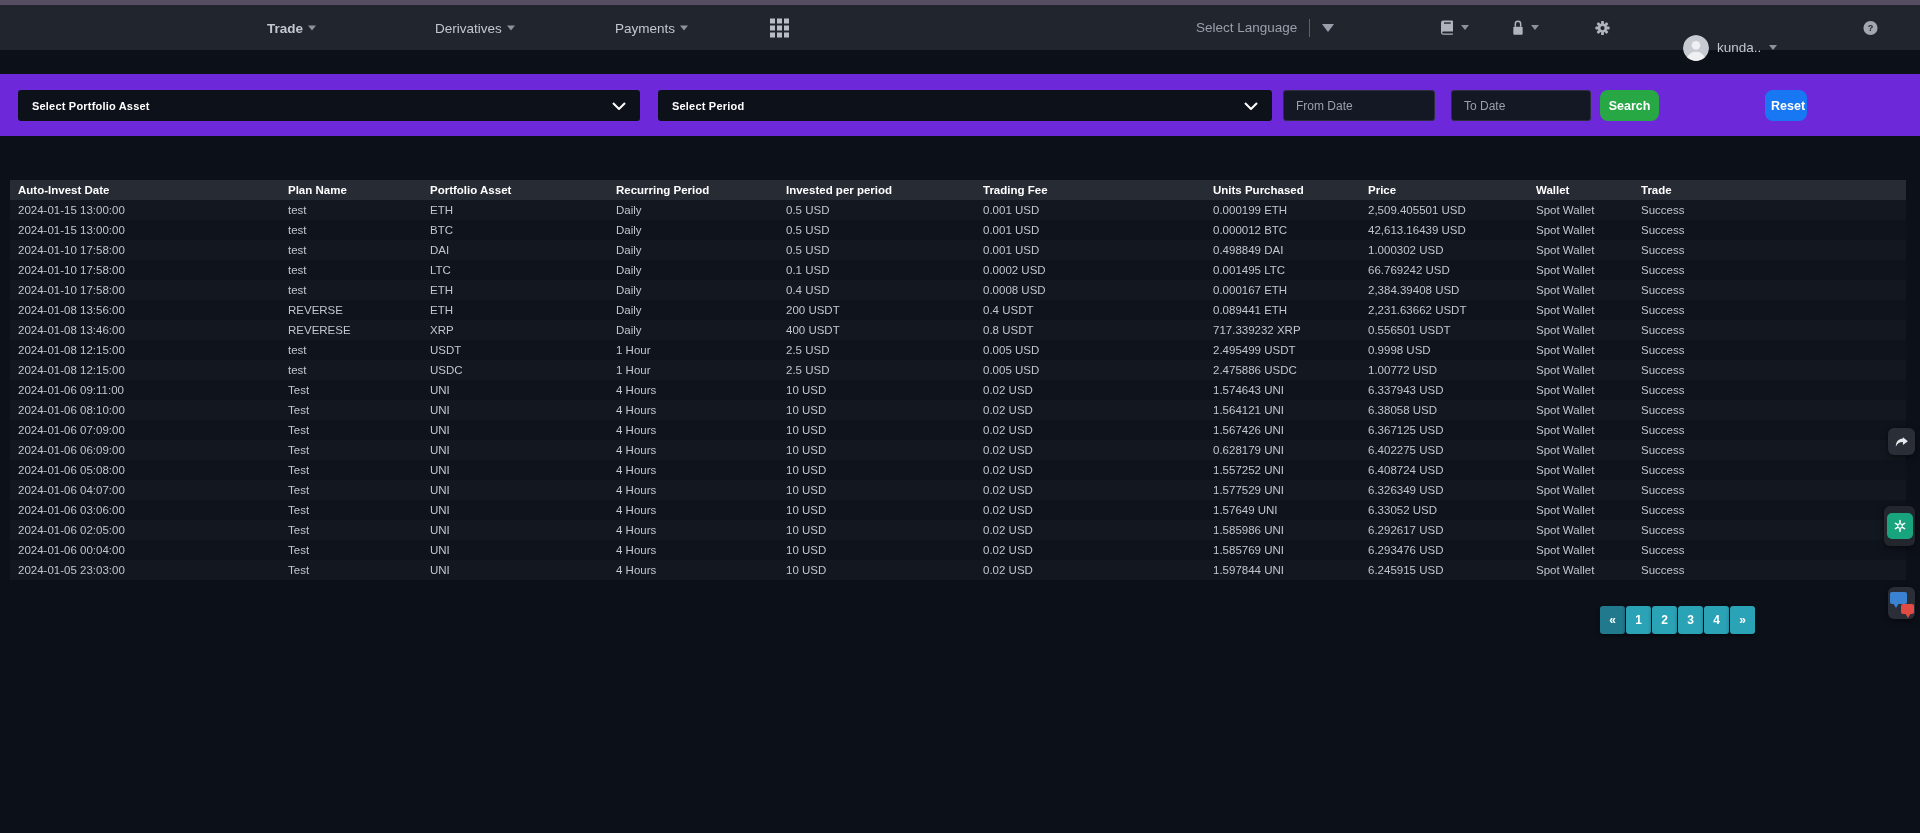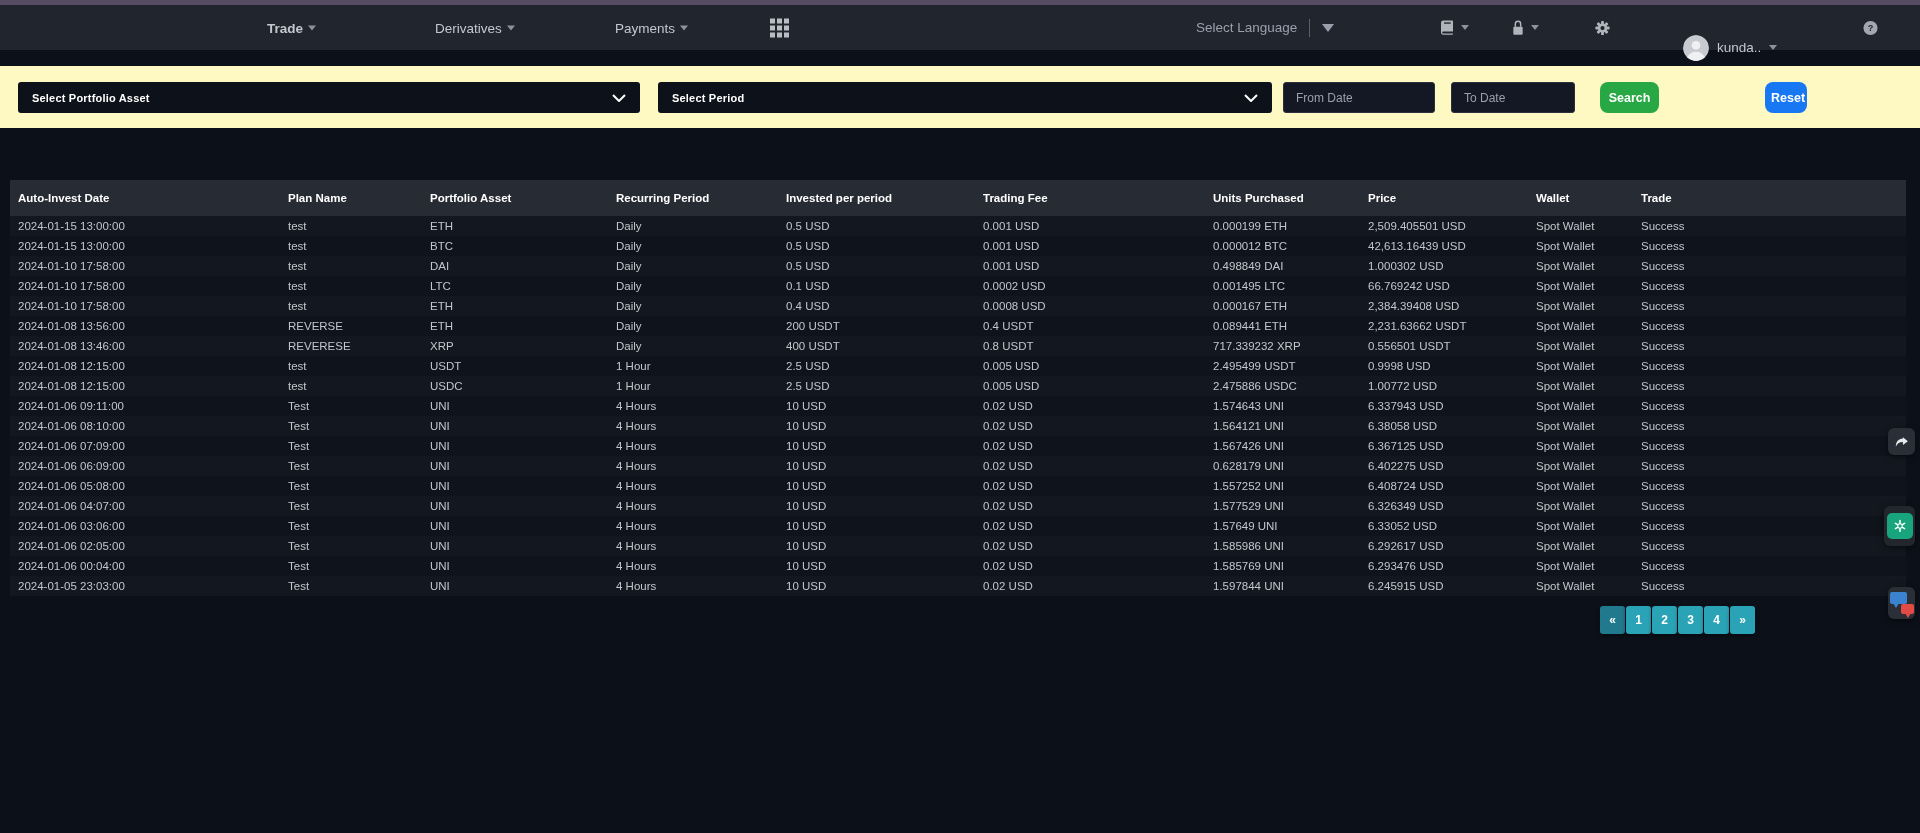--- a/index.html
+++ b/index.html
@@ -16,33 +16,33 @@
   .caret{width:0;height:0;border-left:4px solid transparent;border-right:4px solid transparent;border-top:5px solid #8e929a;display:inline-block;}
   .grid-icon{display:grid;grid-template-columns:repeat(3,5px);grid-template-rows:repeat(3,5px);gap:2px;}
   .grid-icon i{background:#b9bdc4;display:block;}
   .lang{color:#9aa0ab;font-size:13.5px;display:flex;align-items:center;gap:12px;cursor:pointer;}
   .lang-sep{width:1px;height:18px;background:#596070;}
   .lang-tri{width:0;height:0;border-left:6px solid transparent;border-right:6px solid transparent;border-top:8px solid #9aa0ab;}
   .icon-btn{display:flex;align-items:center;gap:5px;cursor:pointer;}
   .user{display:flex;align-items:center;gap:8px;color:#c3c7ce;font-size:13.5px;cursor:pointer;margin-top:20px;}
 
   
-  .filter-panel{position:absolute;left:0;top:66px;width:100%;height:62px;background:#fef9c3;}
+  .filter-panel{position:absolute;left:0;top:74px;width:100%;height:62px;background:#6d28d9;}
   .filter-panel .f{position:absolute;top:16px;height:31px;}
   .select-box{background:#0d1119;border-radius:3px;display:flex;align-items:center;justify-content:space-between;padding:0 14px;cursor:pointer;}
   .select-box span{color:#fff;font-size:11px;font-weight:bold;letter-spacing:.2px;}
   .date-input{background:#131824;border:1px solid #2b303c;border-radius:3px;color:#9aa0aa;font-size:12px;padding:0 12px;width:100%;height:100%;outline:none;}
   .date-input::placeholder{color:#9aa0aa;}
   .btn{border:none;border-radius:8px;color:#fff;font-size:12.5px;font-weight:bold;width:100%;height:100%;cursor:pointer;}
   .btn-search{background:#28a745;}
   .btn-reset{background:#1877f2;}
 
   
   .grid-table{position:absolute;left:10px;top:180px;width:1896px;border-collapse:collapse;table-layout:fixed;}
-  .grid-table th{background:#272b34;color:#ffffff;font-size:11.5px;font-weight:bold;text-align:left;padding:12px 8px;height:20px;white-space:nowrap;overflow:hidden;}
+  .grid-table th{background:#272b34;color:#ffffff;font-size:11.5px;font-weight:bold;text-align:left;padding:4px 8px;height:20px;white-space:nowrap;overflow:hidden;}
   .grid-table td{color:#c2c6cd;font-size:11.5px;padding:0 8px;height:20px;white-space:nowrap;overflow:hidden;}
   .grid-table tbody tr:nth-child(odd){background:#13171f;}
   .grid-table tbody tr:nth-child(even){background:#0f131c;}
 
   
   .pagination{position:absolute;top:606px;left:1600px;display:flex;gap:1px;}
   .page-btn{width:25px;height:28px;background:#2aa3b6;color:#fff;font-size:12px;font-weight:bold;display:flex;align-items:center;justify-content:center;border-radius:3px;cursor:pointer;box-shadow:0 2px 4px rgba(0,0,0,.45);}
   .page-btn.prev{background:#20798c;}
 
   
@@ -148,21 +148,21 @@
     </div>
     <div class="f select-box" style="left:658px;width:614px;">
       <span>Select Period</span>
       <svg width="14" height="8" viewBox="0 0 14 8">
         <path d="M1 1l6 6 6-6" stroke="#fff" stroke-width="2" fill="none"></path>
       </svg>
     </div>
     <div class="f" style="left:1283px;width:152px;">
       <input class="date-input" type="text" placeholder="From Date" style="">
     </div>
-    <div class="f" style="left:1451px;width:124px;">
+    <div class="f" style="left:1451px;width:140px;">
       <input class="date-input" type="text" placeholder="To Date" style="">
     </div>
     <div class="f" style="left:1600px;width:59px;">
       <button class="btn btn-search">Search</button>
     </div>
     <div class="f" style="left:1765px;width:42px;">
       <button class="btn btn-reset">Reset</button>
     </div>
   </div>
 

